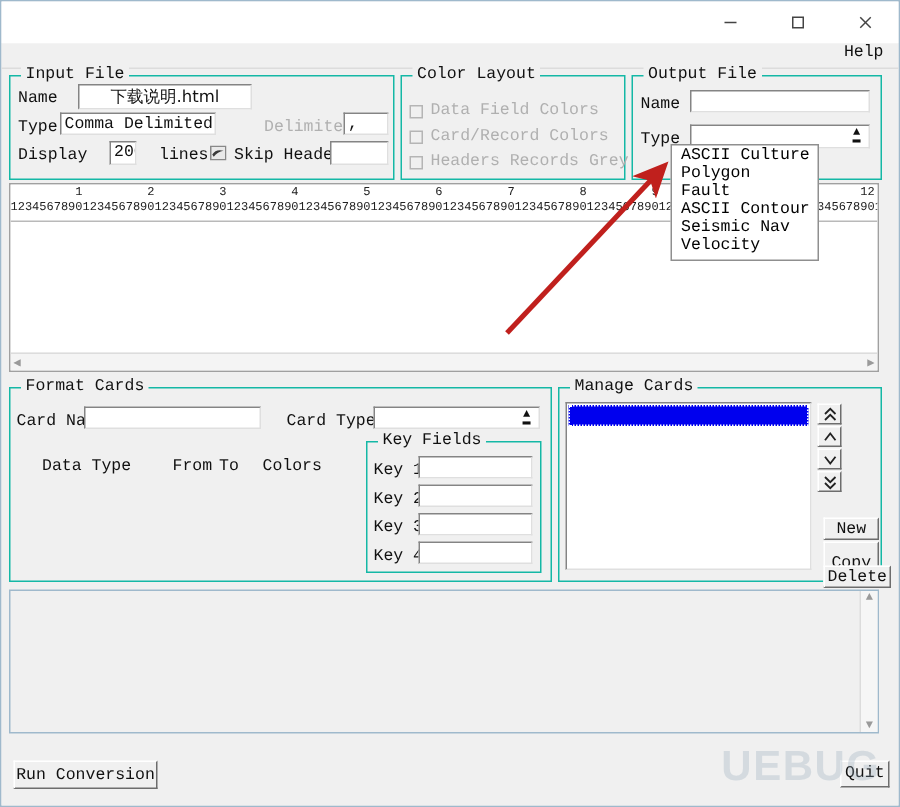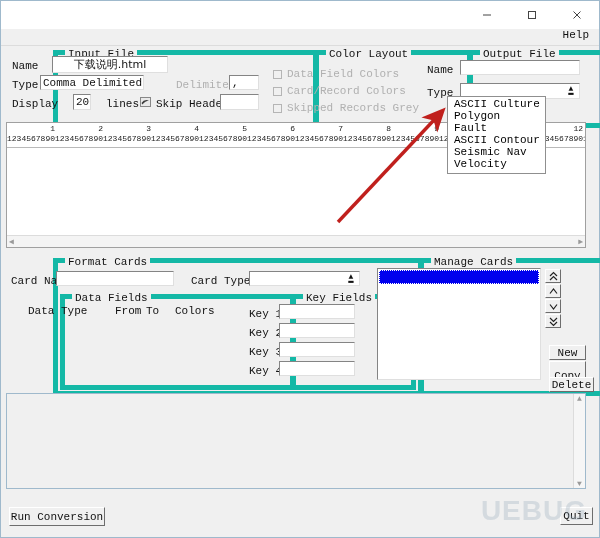--- a/index.html
+++ b/index.html
@@ -37,21 +37,21 @@
     padding-right:8px;
     border-bottom:1px solid #dcdcdc;
   }
   .menuitem{font-size:11px;color:#111;padding:0 2px;}
   
   .client{
     flex:1 1 auto;position:relative;background:#f0f0f0;
     padding:0;
   }
   
-  .group{position:absolute;border:5px solid #14b8a6;background:transparent;margin-left:47px;}
+  .group{position:absolute;border:1px solid #14b8a6;background:transparent;}
   .group > .gtitle{
     position:absolute;top:-7px;left:7px;background:#f0f0f0;
     padding:0 3px;font-size:11px;white-space:nowrap;
   }
   .lbl{position:absolute;white-space:nowrap;font-size:11px;}
   .lbl.dis{color:#b0b0b0;}
   
   .field{
     position:absolute;background:#ffffff;
     border-top:1px solid #848484;border-left:1px solid #848484;
@@ -220,21 +220,21 @@
     <div class="cbrow" style="left:272px;top:22px;">
       <span class="cbox"></span>
       <span class="lbl dis" style="position:static;">Data Field Colors</span>
     </div>
     <div class="cbrow" style="left:272px;top:39px;">
       <span class="cbox"></span>
       <span class="lbl dis" style="position:static;">Card/Record Colors</span>
     </div>
     <div class="cbrow" style="left:272px;top:56px;">
       <span class="cbox"></span>
-      <span class="lbl dis" style="position:static;">Skipped Records Grey</span>
+      <span class="lbl dis" style="position:static;">Headers Records Grey</span>
     </div>
 
     <div class="group" style="left:420px;top:4px;width:165px;height:68px;">
       <div class="gtitle">Output File</div>
     </div>
     <div class="lbl" style="left:426px;top:18px;">Name</div>
     <div class="field" style="left:459px;top:14px;width:120px;height:15px;">
       <span></span>
     </div>
     <div class="lbl" style="left:426px;top:41px;">Type</div>
@@ -276,23 +276,20 @@
     </div>
     <div class="lbl" style="left:190px;top:229px;">Card Type</div>
     <div class="combo" style="left:248px;top:225px;width:111px;height:15px;">
       <span class="ctext"></span>
       <span class="arrow">
           <span class="a1">▲</span>
           <span class="a2">▬</span>
         </span>
     </div>
 
-    <div class="group" style="left:12px;top:248px;width:225px;height:86px;">
-      <div class="gtitle">Data Fields</div>
-    </div>
     <div class="lbl" style="left:27px;top:259px;">Data Type</div>
     <div class="lbl" style="left:114px;top:259px;">From</div>
     <div class="lbl" style="left:145px;top:259px;">To</div>
     <div class="lbl" style="left:174px;top:259px;">Colors</div>
 
     <div class="group" style="left:243px;top:248px;width:115px;height:86px;">
       <div class="gtitle">Key Fields</div>
     </div>
     <div class="lbl" style="left:248px;top:262px;">Key 1</div>
     <div class="field" style="left:278px;top:258px;width:76px;height:15px;">

